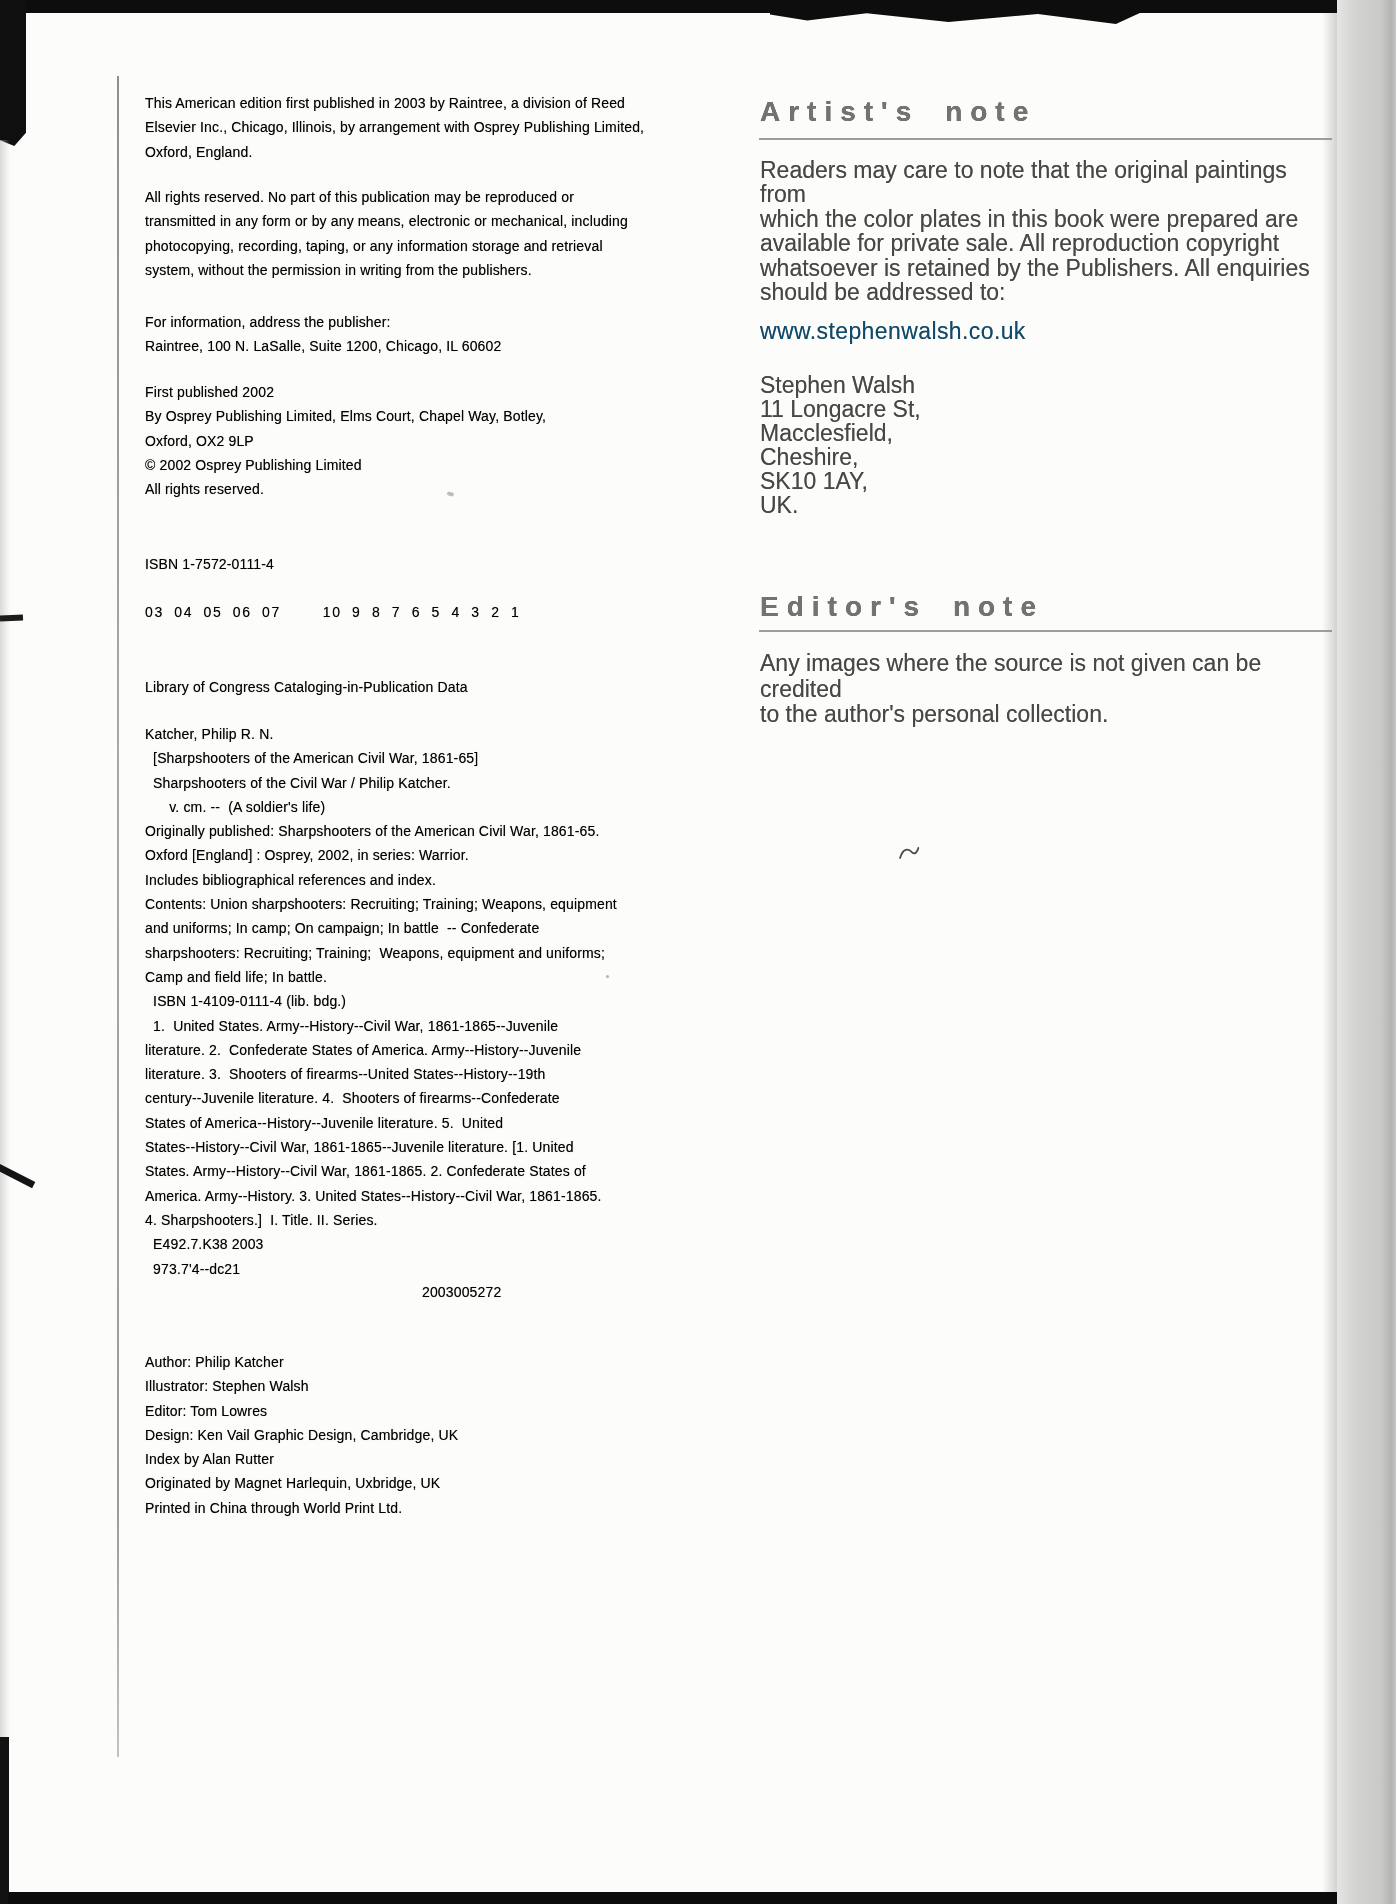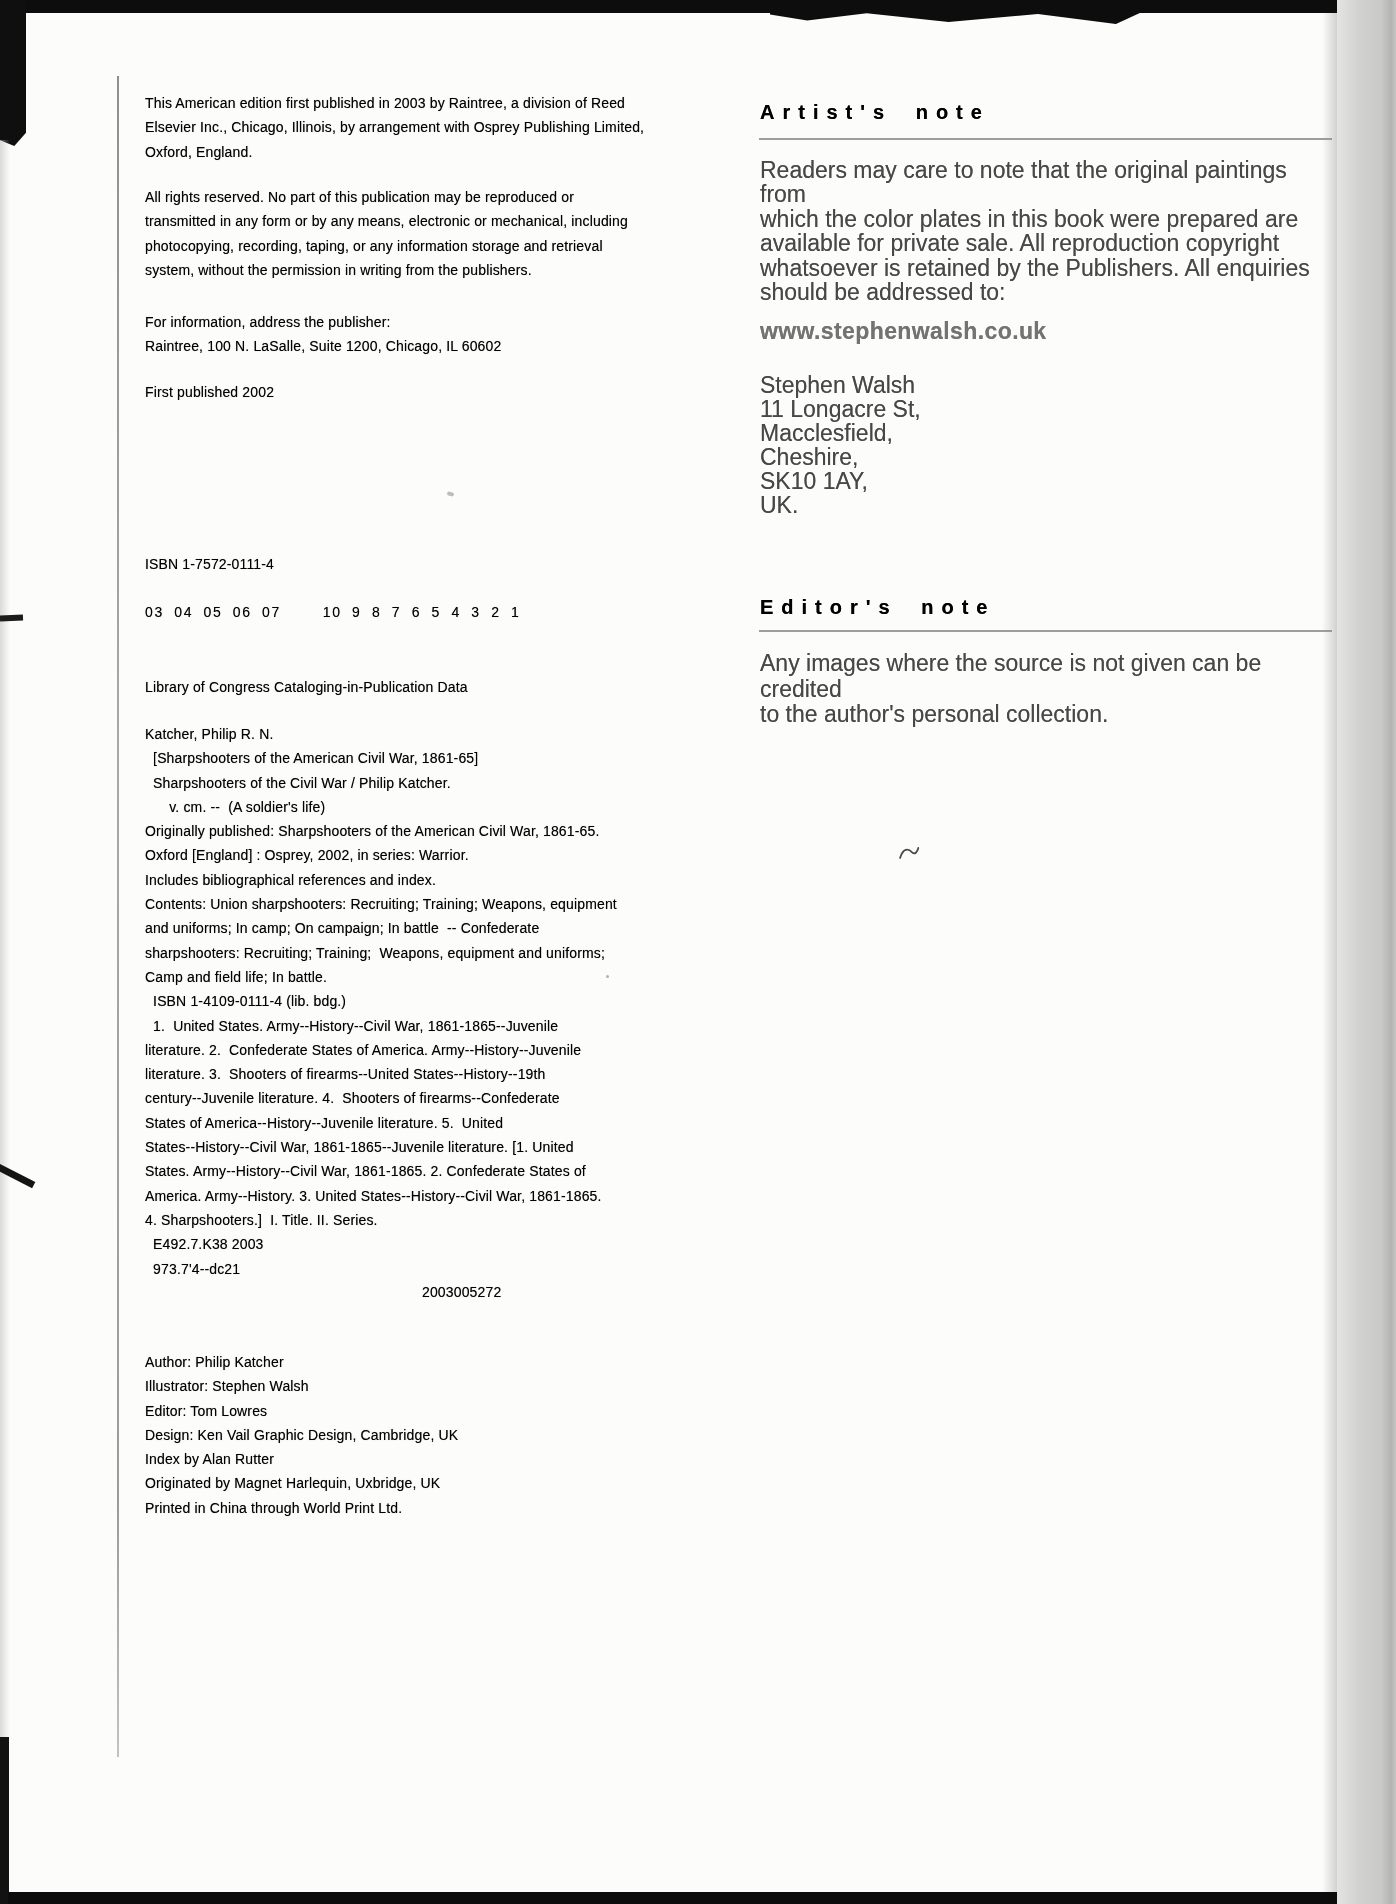--- a/index.html
+++ b/index.html
@@ -34,25 +34,25 @@
 
   
   .blk{position:absolute;color:#000000;}
   .left-col{left:145px;width:625px;font-size:14px;line-height:24.3px;
     letter-spacing:.15px;text-shadow:0 0 .7px rgba(95,95,93,.75);}
   .pre{white-space:pre-wrap;}
   .one{white-space:pre;}
   .print-line{letter-spacing:1.6px;word-spacing:5px;}
   .right-col{left:760px;width:575px;color:#474745;font-size:23px;line-height:24.4px;
     text-shadow:0 0 .6px rgba(70,70,68,.6);}
-  .note-heading{left:760px;color:#000000;font-size:20px;font-weight:700;
+  .note-heading{left:760px;color:#737373;font-size:28px;font-weight:700;
     letter-spacing:8px;word-spacing:10px;line-height:26px;
     text-shadow:0 0 .5px rgba(20,20,20,.8);white-space:pre;}
   .note-rule{left:759px;width:573px;height:2px;background:#8d8d8b;opacity:.85;}
-  .bold{font-weight:700;letter-spacing:.4px;color:#737373;}
+  .bold{font-weight:400;letter-spacing:.4px;color:#0c4a6e;}
   .loc-number{left:422px;}
   i{letter-spacing:.1px;}
 </style>
 </head>
 <body>
 
 <div class="artifact top-bar"></div>
 <div class="artifact top-ragged"></div>
 <div class="artifact top-corner-speck"></div>
 <div class="artifact topleft-block"></div>
@@ -77,20 +77,24 @@
 Oxford, England.</div>
 <div class="blk left-col pre" style="top:185px">All rights reserved. No part of this publication may be reproduced or
 transmitted in any form or by any means, electronic or mechanical, including
 photocopying, recording, taping, or any information storage and retrieval
 system, without the permission in writing from the publishers.</div>
 <div class="blk left-col pre" style="top:310px">For information, address the publisher:
 Raintree, 100 N. LaSalle, Suite 1200, Chicago, IL 60602</div>
 
 <div class="blk left-col" style="top:380px">
   <div class="one">First published 2002</div>
+  <div class="pre">By Osprey Publishing Limited, Elms Court, Chapel Way, Botley,
+Oxford, OX2 9LP
+© 2002 Osprey Publishing Limited
+All rights reserved.</div>
 </div>
 
 <div class="blk left-col one" style="top:552px">ISBN 1-7572-0111-4</div>
 <div class="blk left-col one print-line" style="top:600px">03 04 05 06 07    10 9 8 7 6 5 4 3 2 1</div>
 <div class="blk left-col one" style="top:675px">Library of Congress Cataloging-in-Publication Data</div>
 <div class="blk left-col pre" style="top:722px">Katcher, Philip R. N.
   [Sharpshooters of the American Civil War, 1861-65]
   Sharpshooters of the Civil War / Philip Katcher.
       v. cm. --  (A soldier's life)
 Originally published: Sharpshooters of the American Civil War, 1861-65.

